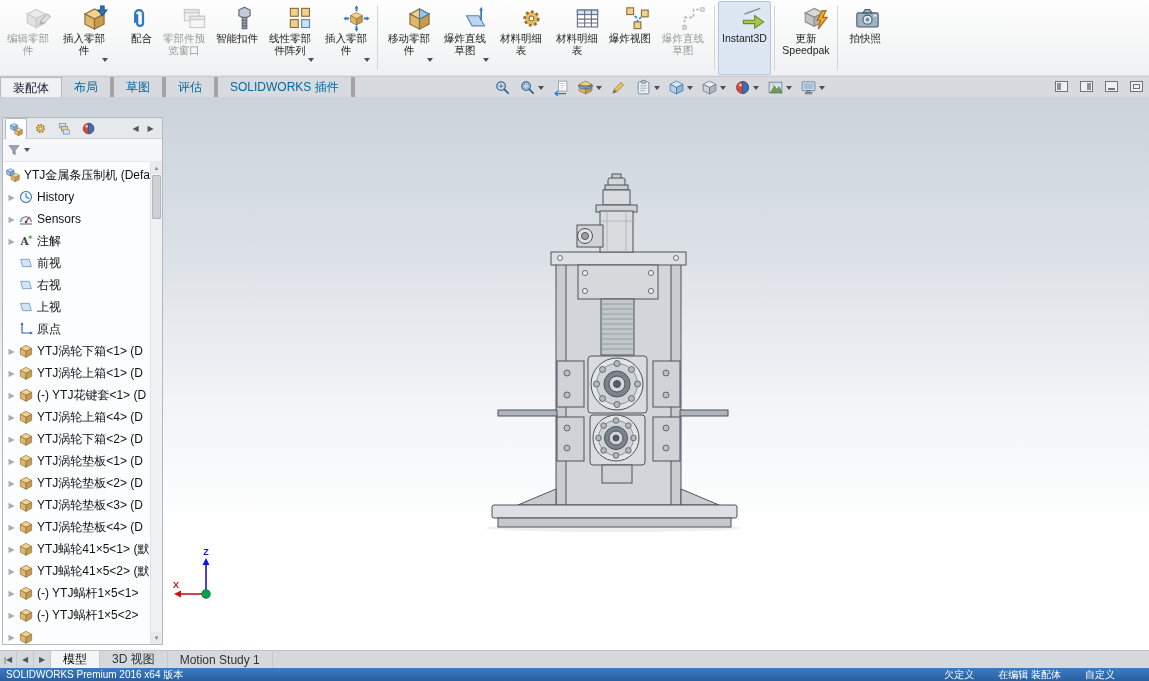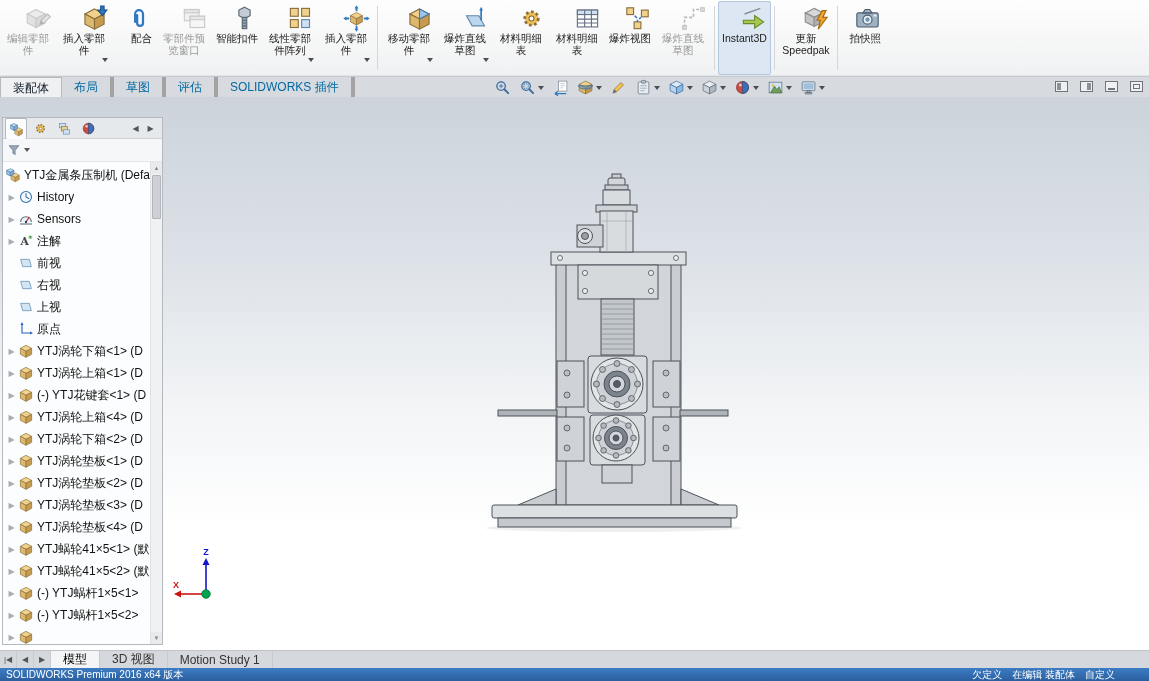--- a/index.html
+++ b/index.html
@@ -65,21 +65,21 @@
 .btabs{position:absolute;left:0;top:650px;width:100%;height:18px;background:#d5d9dd;border-top:1px solid #bfc3c7;display:flex;align-items:stretch}
 .nb{width:17px;display:flex;align-items:center;justify-content:center;color:#555;font-size:8px;border-right:1px solid #c6cace}
 .nb-first::before{content:"|◀"}
 .nb-prev::before{content:"◀"}
 .nb-next::before{content:"▶"}
 .btab{padding:0 12px;display:flex;align-items:center;font-size:12px;color:#333;border-right:1px solid #c6cace}
 .btab.active{background:#f4f5f6;color:#000}
 
 
 .statusbar{position:absolute;left:0;top:668px;width:100%;height:13px;background:linear-gradient(#3c7cc4,#2a5f9e);color:#fff;font-size:10px;line-height:13px;display:flex;align-items:center;justify-content:space-between;padding:0 6px}
-.sb-right{display:flex;gap:10px;margin-right:28px}
+.sb-right{display:flex;gap:24px;margin-right:28px}
 </style>
 </head>
 <body>
 
 <svg width="0" height="0" style="position:absolute">
 <defs>
 <g id="g-cube-gold">
         <polygon points="12,3.5 20.5,8 12,12.5 3.5,8" fill="#f1d28c" stroke="#8a6d3b"></polygon>
         <polygon points="3.5,8 12,12.5 12,21.5 3.5,17" fill="#ddb96d" stroke="#8a6d3b"></polygon>
         <polygon points="20.5,8 12,12.5 12,21.5 20.5,17" fill="#c69a4f" stroke="#8a6d3b"></polygon>

